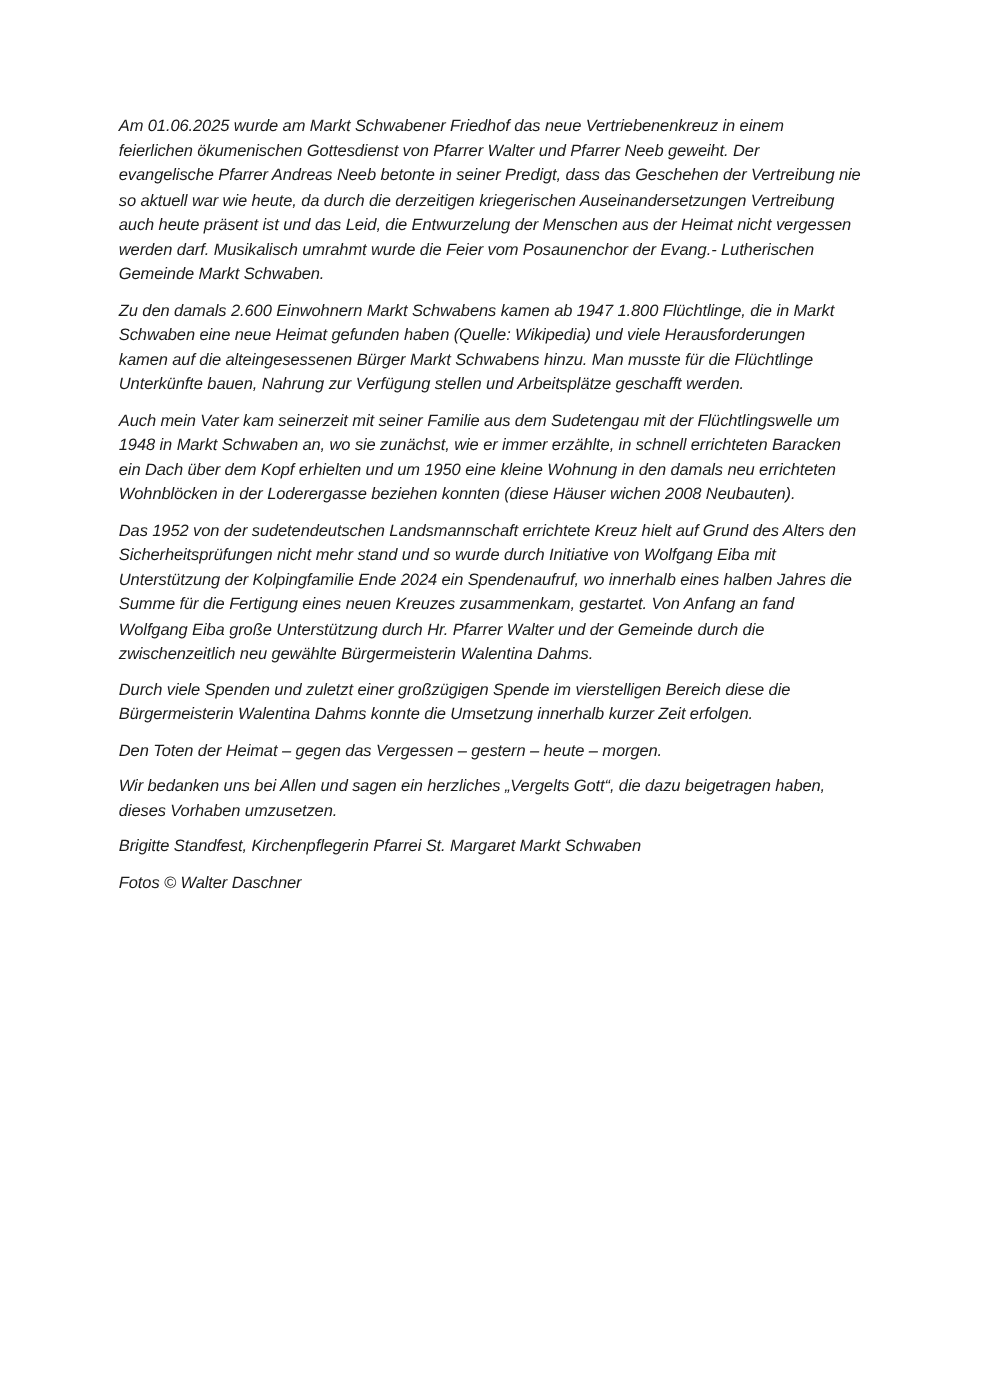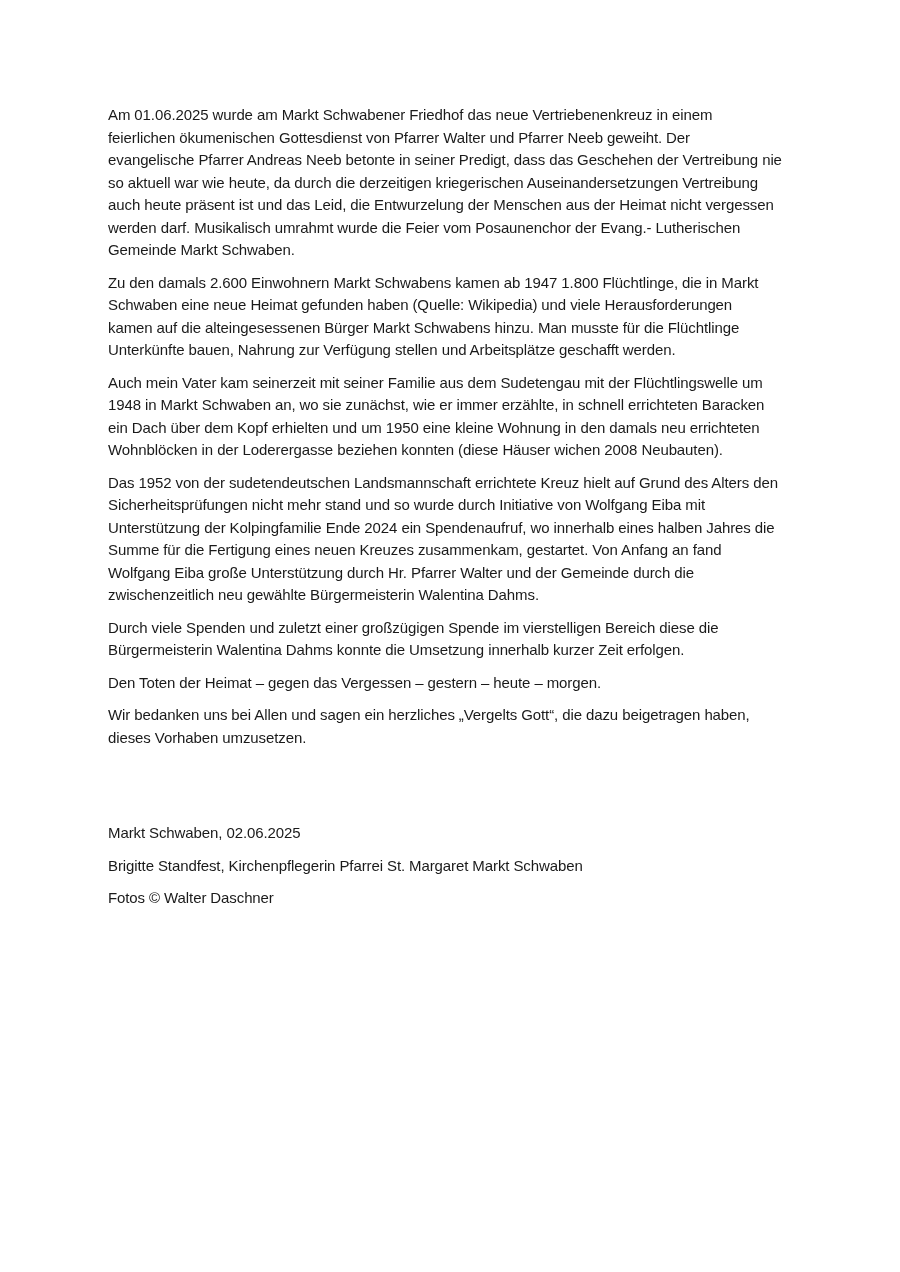--- a/index.html
+++ b/index.html
@@ -13,20 +13,21 @@
     font-family: "Liberation Sans", sans-serif;
     color: #1a1a1a;
     overflow: hidden;
   }
   .doc {
     box-sizing: border-box;
     width: 900px;
     height: 1272px;
     padding: 104px 84px 0 108px;
     background: #ffffff;
+    font-style: italic;
   }
   .para {
     font-size: 15px;
     line-height: 22.5px;
     letter-spacing: -0.1px;
     white-space: pre-line;
     margin: 0 0 10px 0;
   }
   .date-para {
     margin-top: 73px;
@@ -57,16 +58,15 @@
 Sicherheitsprüfungen nicht mehr stand und so wurde durch Initiative von Wolfgang Eiba mit
 Unterstützung der Kolpingfamilie Ende 2024 ein Spendenaufruf, wo innerhalb eines halben Jahres die
 Summe für die Fertigung eines neuen Kreuzes zusammenkam, gestartet. Von Anfang an fand
 Wolfgang Eiba große Unterstützung durch Hr. Pfarrer Walter und der Gemeinde durch die
 zwischenzeitlich neu gewählte Bürgermeisterin Walentina Dahms.</p>
   <p class="para">Durch viele Spenden und zuletzt einer großzügigen Spende im vierstelligen Bereich diese die
 Bürgermeisterin Walentina Dahms konnte die Umsetzung innerhalb kurzer Zeit erfolgen.</p>
   <p class="para">Den Toten der Heimat – gegen das Vergessen – gestern – heute – morgen.</p>
   <p class="para">Wir bedanken uns bei Allen und sagen ein herzliches „Vergelts Gott“, die dazu beigetragen haben,
 dieses Vorhaben umzusetzen.</p>
-  <p class="para date-para">Markt Schwaben, 02.06.2025</p>
   <p class="para">Brigitte Standfest, Kirchenpflegerin Pfarrei St. Margaret Markt Schwaben</p>
   <p class="para credit-para">Fotos © Walter Daschner</p>
 </div>
 
 </body></html>

